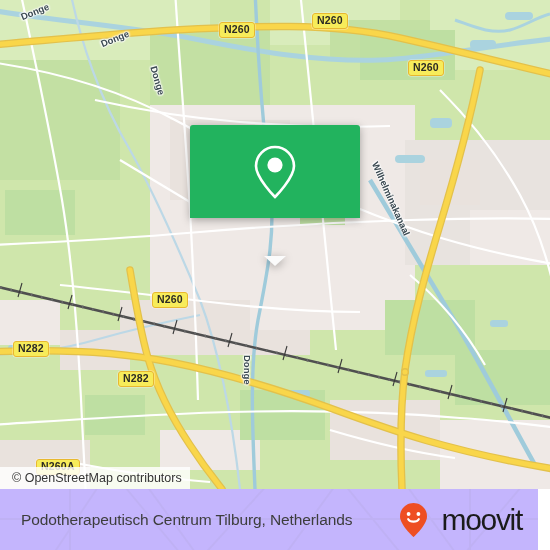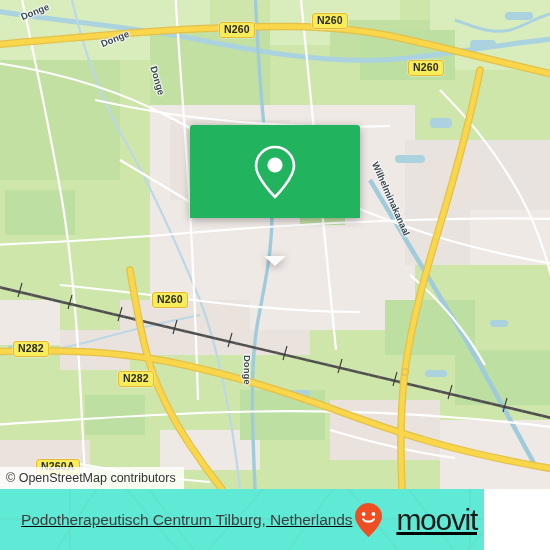--- a/index.html
+++ b/index.html
@@ -34,38 +34,38 @@
             box-shadow:0 0 0 .5px rgba(255,255,255,.5); white-space:nowrap; }
 
   
   .wlabel { position:absolute; color:#3b4a52; font-size:9.5px; font-weight:600;
             white-space:nowrap;
             text-shadow: 0 0 2px #fff, 0 0 2px #fff, 0 0 3px #fff, 1px 0 2px #fff, -1px 0 2px #fff; }
 
   
   #attrib { position:absolute; left:0; bottom:0; height:22px;
             background:rgba(255,255,255,.82); color:#333; font-size:12.5px;
-            line-height:22px; padding:0 8px 0 6px; white-space:nowrap; }
+            line-height:22px; padding:0 8px 0 12px; white-space:nowrap; }
 
   
   #popup { position:absolute; left:190px; top:125px; width:170px;
            filter:drop-shadow(0 2px 4px rgba(0,0,0,.32)); }
   #popup-top { height:93px; border-radius:3px 3px 0 0;
                display:flex; align-items:center; justify-content:center; }
   #popup-bot { height:38px; background:#fbfbfb; border-radius:0 0 3px 3px;
                display:flex; align-items:center; justify-content:center; }
   #popup-label { font-size:16.5px; color:#3b3b3b; letter-spacing:.1px; }
   #popup-tail { position:absolute; left:50%; transform:translateX(-50%);
                 top:131px; width:0; height:0;
                 border-left:11px solid transparent; border-right:11px solid transparent;
                 border-top:10px solid #fbfbfb; }
 
   
-  #footer { position:absolute; left:0; top:489px; width:484px; height:61px;
-            background:#5eead4; overflow:hidden;text-decoration:underline; }
+  #footer { position:absolute; left:0; top:489px; width:538px; height:61px;
+            background:#c4b5fd; overflow:hidden; }
   #footer-watermark { position:absolute; left:0; top:-40px; width:550px; height:140px;
                       opacity:.06; }
   #footer-inner { position:relative; height:61px; display:flex; align-items:center;
                   justify-content:space-between; padding:0 16px 0 21px; }
   #place-title { font-size:15.5px; color:#3d3d3d; white-space:nowrap; letter-spacing:-.1px; }
   #brand { display:flex; align-items:center; gap:11px; }
   #brand-word { font-size:30px; color:#1b1b1b; letter-spacing:-1.3px;
                 font-weight:400; line-height:1; }
 </style>
 </head>

